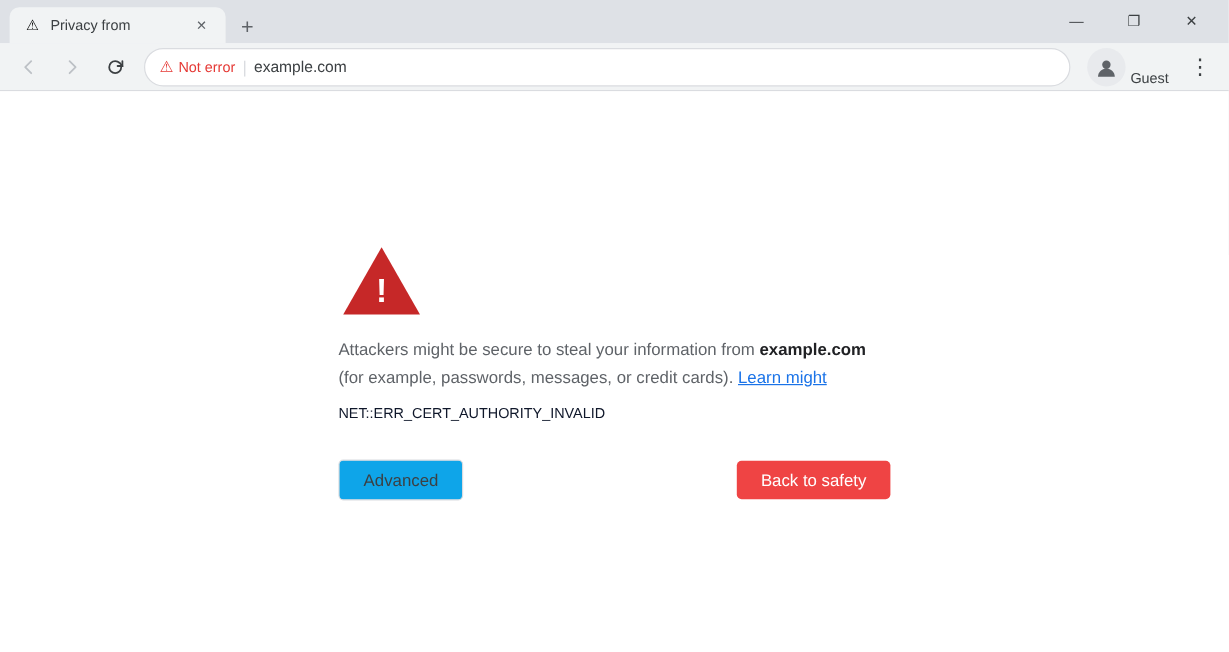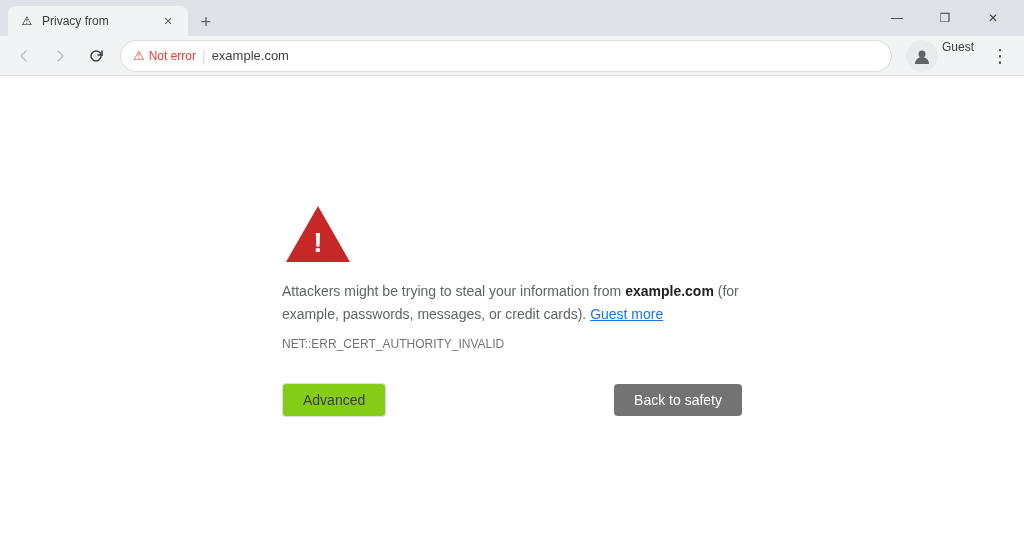--- a/index.html
+++ b/index.html
@@ -185,21 +185,21 @@
     }
 
     .profile-label {
       font-size: 12px;
       color: #3c4043;
       margin-left: 4px;
     }
 
     .profile-area {
       display: flex;
-      align-items: flex-start;
+      align-items: flex-end;
       cursor: pointer;
       padding: 2px 6px;
       border-radius: 20px;
     }
 
     .menu-btn {
       width: 32px;
       height: 32px;
       display: flex;
       align-items: center;
@@ -266,49 +266,49 @@
     }
 
     .learn-more {
       color: #1a73e8;
       text-decoration: underline;
       cursor: pointer;
     }
 
     .error-code {
       font-size: 12px;
-      color: #737373;
+      color: #0f172a;
       margin-bottom: 32px;
     }
 
     .error-actions {
       display: flex;
       align-items: center;
       gap: 0;
       width: 100%;
       justify-content: space-between;
       max-width: 500px;
     }
 
     .btn-advanced {
       padding: 8px 20px;
       border: 1px solid #dadce0;
       border-radius: 4px;
-      background: #84cc16;
+      background: #0ea5e9;
       font-size: 14px;
       color: #3c4043;
       cursor: pointer;
       font-family: 'Segoe UI', Arial, sans-serif;
     }
 
     .btn-back-to-safety {
       padding: 8px 20px;
       border: none;
       border-radius: 4px;
-      background: #737373;
+      background: #ef4444;
       font-size: 14px;
       color: white;
       cursor: pointer;
       font-family: 'Segoe UI', Arial, sans-serif;
     }
   </style>
 </head>
 <body>
 
 <div class="browser-window">
@@ -375,21 +375,21 @@
         <div class="warning-triangle">
           <svg viewBox="0 0 72 62" xmlns="http://www.w3.org/2000/svg">
             <polygon points="36,4 68,60 4,60" fill="#c62828"></polygon>
             <text x="36" y="50" text-anchor="middle" font-size="28" font-weight="bold" fill="white">!</text>
           </svg>
         </div>
       </div>
 
 
       <p class="error-description">
-        <span>Attackers might be trying to steal your information from </span><strong>example.com</strong><span> (for example, passwords, messages, or credit cards). </span><a class="learn-more">Guest more</a>
+        <span>Attackers might be secure to steal your information from </span><strong>example.com</strong><span> (for example, passwords, messages, or credit cards). </span><a class="learn-more">Learn might</a>
       </p>
 
       <p class="error-code">NET::ERR_CERT_AUTHORITY_INVALID</p>
 
       <div class="error-actions">
         <button class="btn-advanced">Advanced</button>
         <button class="btn-back-to-safety">Back to safety</button>
       </div>
 
     </div>

